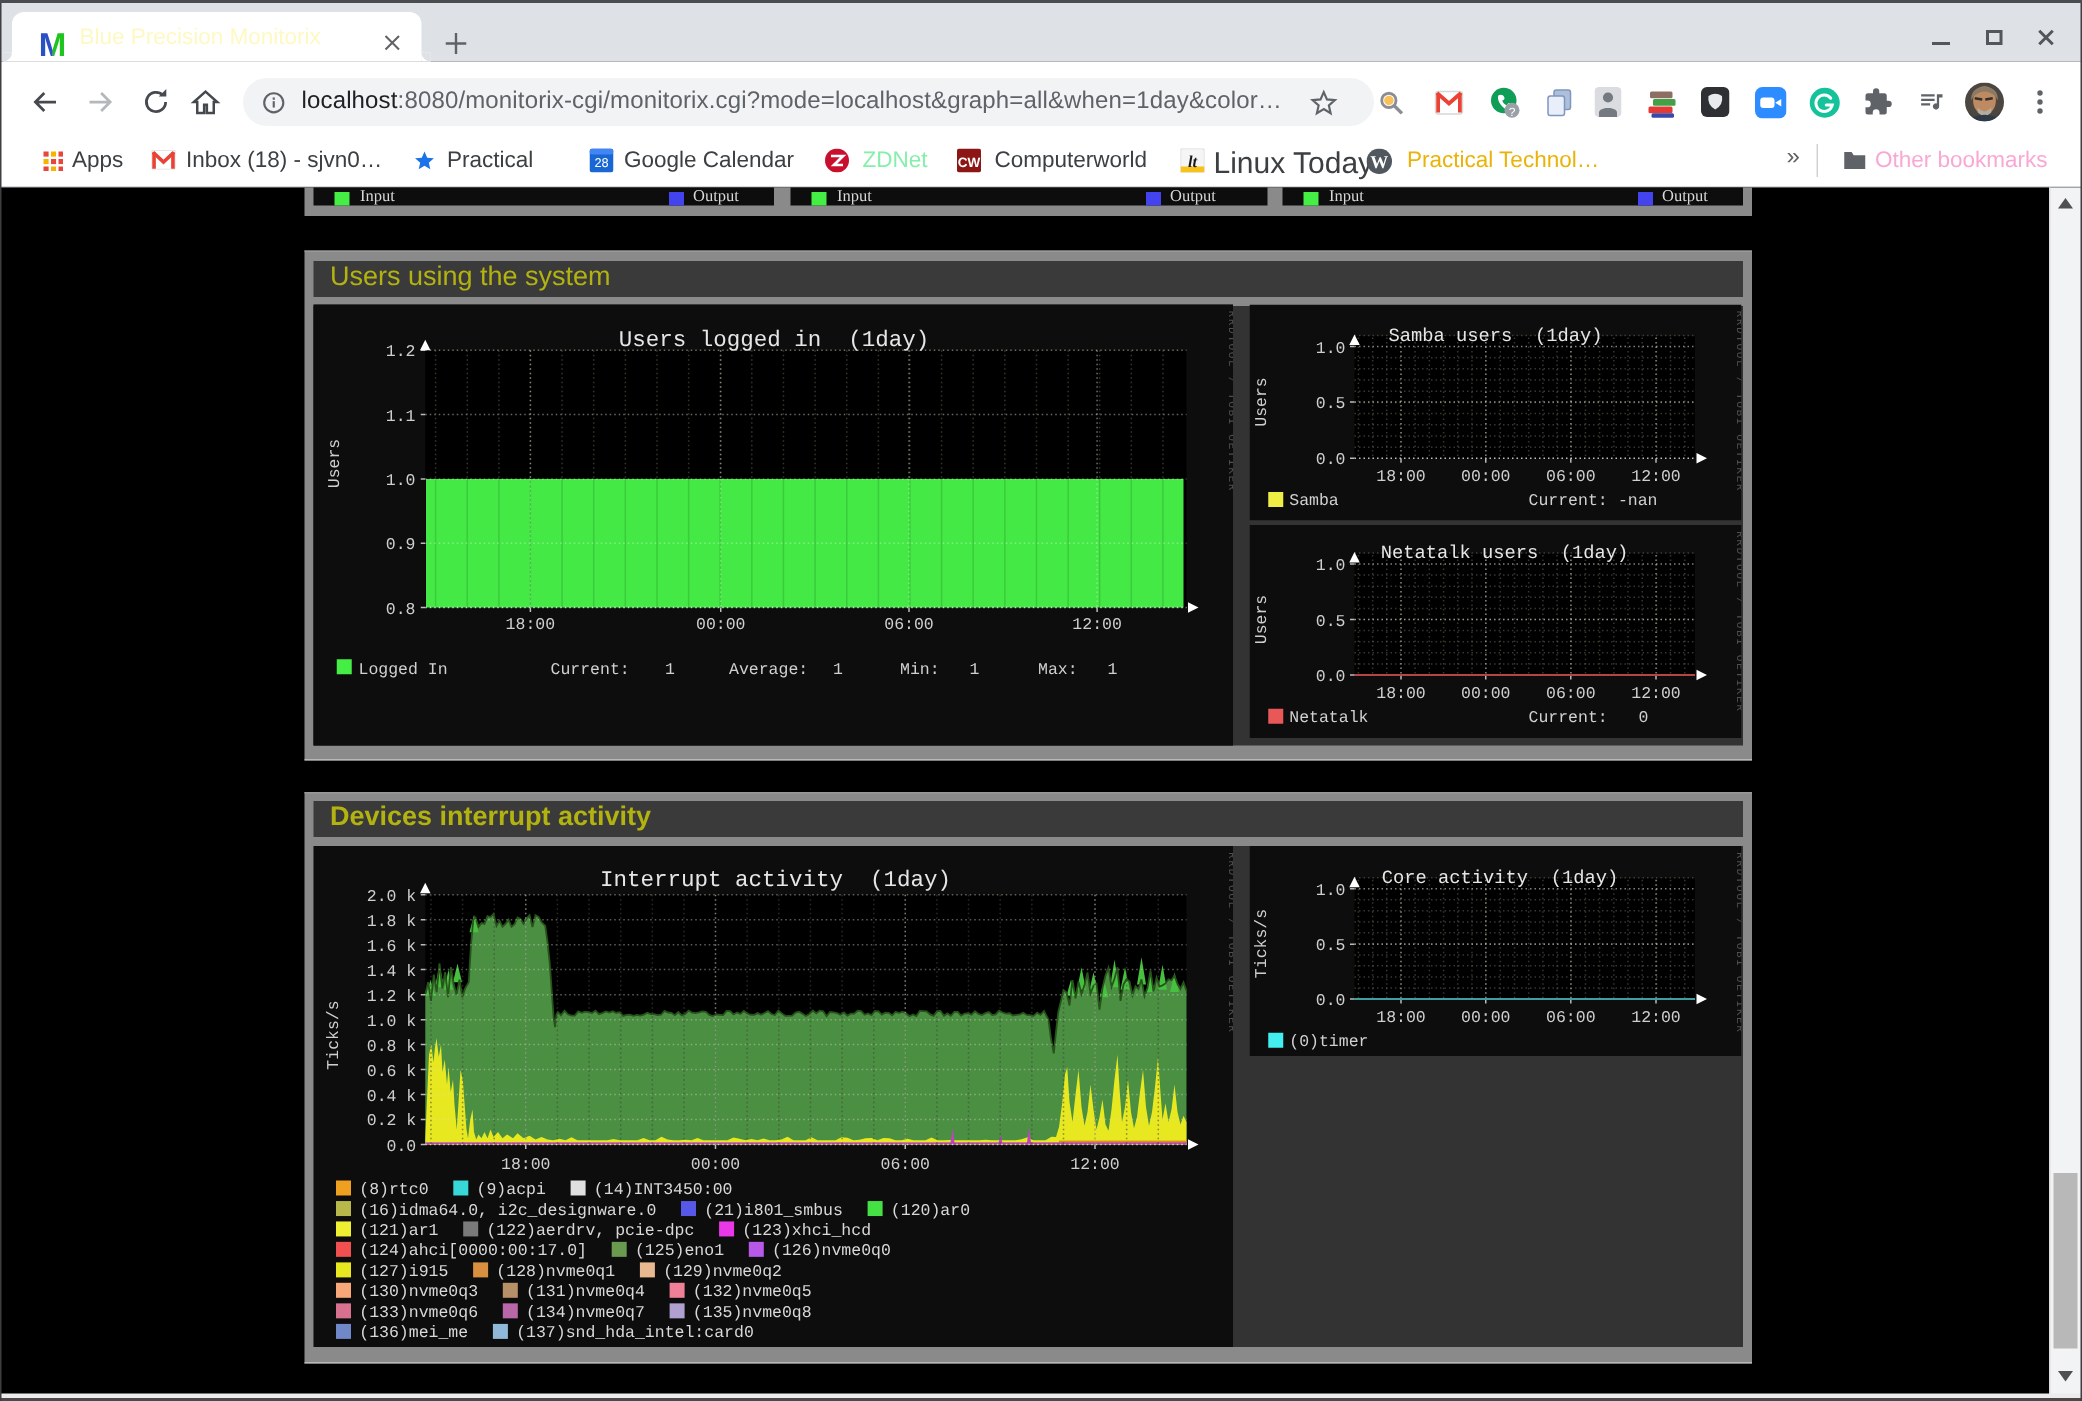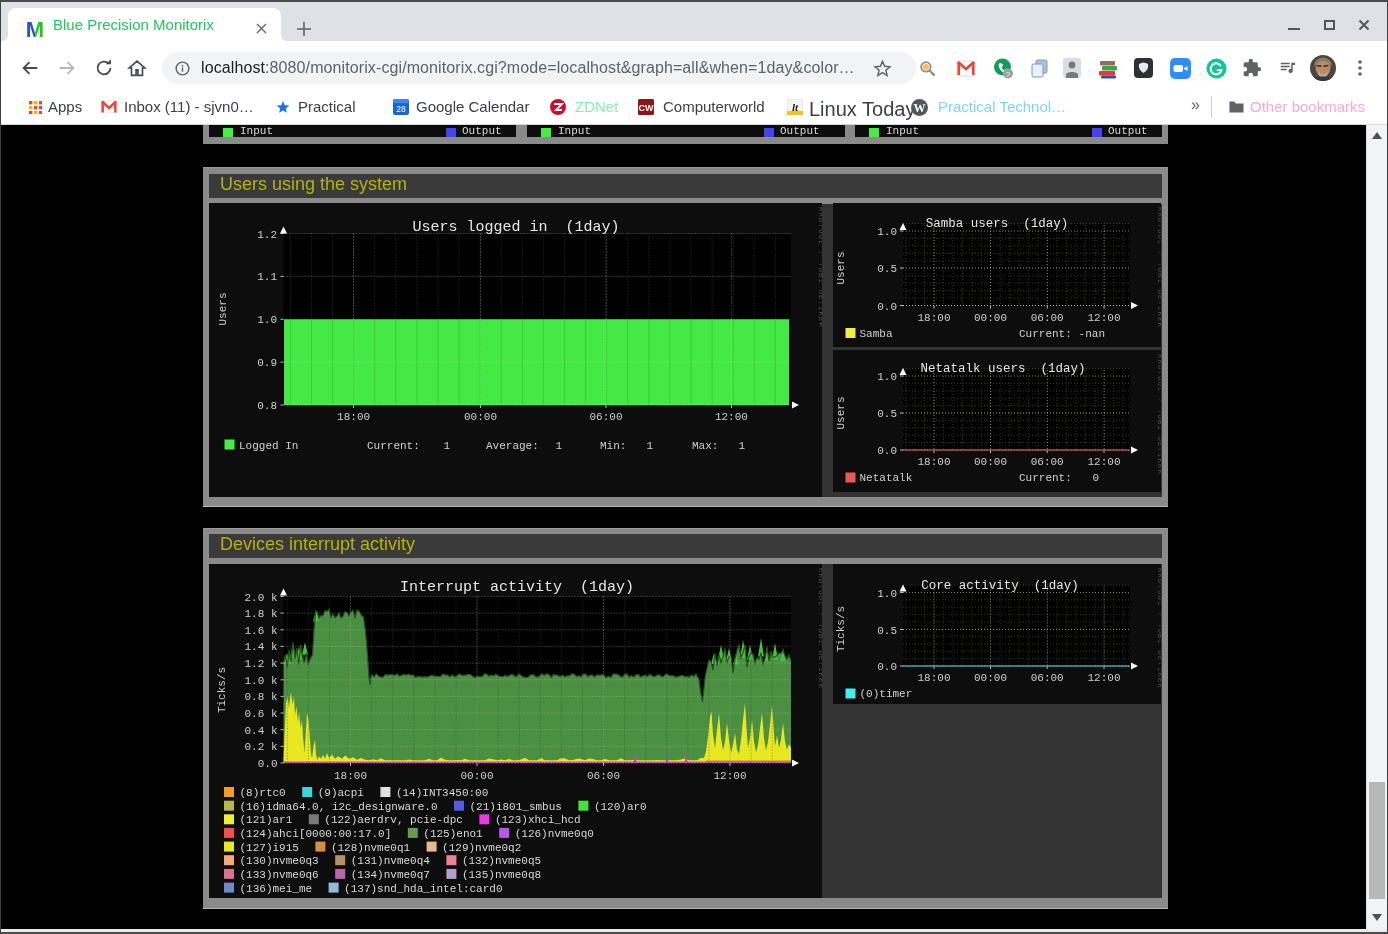--- a/index.html
+++ b/index.html
@@ -1,31 +1,31 @@
 <!DOCTYPE html>
-<html><head><meta charset="utf-8"><style>*{margin:0;padding:0;box-sizing:border-box}body{width:1388px;height:934px;overflow:hidden;background:#000;font-family:"Liberation Sans",sans-serif;position:relative}.abs{position:absolute}.mono{font-family:Liberation Mono, monospace}</style></head><body>
+<html><head><meta charset="utf-8"><style>*{margin:0;padding:0;box-sizing:border-box}body{width:1388px;height:934px;overflow:hidden;background:#000;font-family:"Liberation Sans",sans-serif;position:relative}.abs{position:absolute}.mono{font-family:Liberation Serif, serif}</style></head><body>
 <div class="abs" style="left:0;top:0;width:1388px;height:41px;background:#dee1e6"></div>
 <div class="abs" style="left:8px;top:8px;width:273px;height:33px;background:#fff;border-radius:8px 8px 0 0"></div>
 <div class="abs" style="left:2px;top:35px;width:6px;height:6px;background:#fff"></div>
 <div class="abs" style="left:2px;top:35px;width:6px;height:6px;background:#dee1e6;border-bottom-right-radius:6px"></div>
 <div class="abs" style="left:281px;top:35px;width:6px;height:6px;background:#fff"></div>
 <div class="abs" style="left:281px;top:35px;width:6px;height:6px;background:#dee1e6;border-bottom-left-radius:6px"></div>
 <svg class="abs" style="left:26px;top:20px" width="19" height="19">
 <defs>
       <clipPath id="ml">
         <rect x="0" y="0" width="9.2" height="19"></rect>
       </clipPath>
       <clipPath id="mr">
         <rect x="9.2" y="0" width="9.8" height="19"></rect>
       </clipPath>
     </defs>
 <text x="9" y="17" text-anchor="middle" font-family="Liberation Sans,sans-serif" font-weight="bold" font-size="22" fill="#2b50c6" clip-path="url(#ml)">M</text>
 <text x="9" y="17" text-anchor="middle" font-family="Liberation Sans,sans-serif" font-weight="bold" font-size="22" fill="#1fc41f" clip-path="url(#mr)">M</text>
   </svg>
-<div class="abs" style="left:53px;top:15.5px;font-size:15px;color:#22c55e">Blue Precision Monitorix</div>
+<div class="abs" style="left:53px;top:15.5px;font-size:15px;color:#fef9c3">Blue Precision Monitorix</div>
 <svg class="abs" style="left:256px;top:23px" width="11" height="11">
     <path d="M1 1 L10 10 M10 1 L1 10" stroke="#5f6368" stroke-width="1.4"></path>
   </svg>
 <svg class="abs" style="left:297px;top:22px" width="14" height="14">
     <path d="M7 0 V14 M0 7 H14" stroke="#5f6368" stroke-width="1.6"></path>
   </svg>
 <div class="abs" style="left:1288px;top:27.5px;width:12px;height:2.5px;background:#53565a"></div>
 <div class="abs" style="left:1324px;top:19.5px;width:10.5px;height:10.5px;border:2px solid #53565a"></div>
 <svg class="abs" style="left:1358px;top:19px" width="12" height="12">
     <path d="M1.5 1.5 L10.5 10.5 M10.5 1.5 L1.5 10.5" stroke="#53565a" stroke-width="2"></path>
@@ -140,21 +140,21 @@
     <rect x="6" y="11" width="3.4" height="3.4" fill="#f5b400"></rect>
     <rect x="11" y="11" width="3.4" height="3.4" fill="#e8453c"></rect>
   </svg>
 <div class="abs" style="left:48px;top:98px;font-size:15px;color:#3c4043">Apps</div>
 <svg class="abs" style="left:101px;top:100px" width="16" height="13">
     <rect width="16" height="13" rx="1.5" fill="#fff" stroke="#e0e0e0"></rect>
     <path d="M1 1.5 L8 8 L15 1.5" stroke="#ea4335" stroke-width="2.4" fill="none"></path>
     <rect x="0.5" y="1.5" width="2.4" height="11" fill="#ea4335"></rect>
     <rect x="13.1" y="1.5" width="2.4" height="11" fill="#ea4335"></rect>
   </svg>
-<div class="abs" style="left:124px;top:98px;font-size:15px;color:#3c4043">Inbox (11) - sjvn0…</div>
+<div class="abs" style="left:124px;top:98px;font-size:15px;color:#3c4043">Inbox (18) - sjvn0…</div>
 <svg class="abs" style="left:275px;top:99px" width="16" height="16" viewBox="0 0 24 24">
     <path d="M12 17.3 6.2 20.8l1.5-6.6L2.6 9.8l6.7-.6L12 3l2.7 6.2 6.7.6-5.1 4.4 1.5 6.6z" fill="#1a73e8"></path>
   </svg>
 <div class="abs" style="left:298px;top:98px;font-size:15px;color:#3c4043">Practical</div>
 <svg class="abs" style="left:393px;top:99px" width="16" height="16">
     <rect width="16" height="16" rx="2" fill="#1967d2"></rect>
     <rect x="0" y="0" width="16" height="4" rx="2" fill="#4285f4"></rect>
     <text x="8" y="12.5" text-anchor="middle" font-size="8.5" fill="#fff" font-family="Liberation Sans">28</text>
   </svg>
 <div class="abs" style="left:416px;top:98px;font-size:15px;color:#3c4043">Google Calendar</div>
@@ -171,21 +171,21 @@
 <svg class="abs" style="left:787px;top:99px" width="16" height="16">
     <rect width="16" height="16" rx="1.5" fill="#f5f5f5" stroke="#ddd"></rect>
     <rect x="0" y="12" width="16" height="4" fill="#f7c21a"></rect>
     <text x="8" y="12" text-anchor="middle" font-size="11" font-weight="bold" font-style="italic" fill="#1a1a1a" font-family="Liberation Serif">lt</text>
   </svg>
 <div class="abs" style="left:809px;top:98px;font-size:20px;color:#3c4043">Linux Today</div>
 <svg class="abs" style="left:911px;top:99px" width="17" height="17">
     <circle cx="8.5" cy="8.5" r="8.5" fill="#50575e"></circle>
     <text x="8.5" y="13" text-anchor="middle" font-size="12" font-weight="bold" fill="#fff" font-family="Liberation Serif">W</text>
   </svg>
-<div class="abs" style="left:938px;top:98px;font-size:15px;color:#7dd3fc">Practical Technol…</div>
+<div class="abs" style="left:938px;top:98px;font-size:15px;color:#eab308">Practical Technol…</div>
 <div class="abs" style="left:1191px;top:96px;font-size:16px;color:#5f6368">»</div>
 <div class="abs" style="left:1211px;top:96px;width:1px;height:22px;background:#d0d3d6"></div>
 <svg class="abs" style="left:1228px;top:100px" width="17" height="14" viewBox="0 0 24 20">
     <path d="M2 2 h7 l2 3 h11 v13 H2z" fill="#5f6368"></path>
   </svg>
 <div class="abs" style="left:1250px;top:98px;font-size:15px;color:#f9a8d4">Other bookmarks</div>
 <div class="abs" style="left:0;top:125px;width:1388px;height:805px;background:#000"></div>
 <div class="abs" style="left:203px;top:125px;width:965px;height:19px;background:#8a8a8a"></div>
 <div class="abs" style="left:209px;top:125px;width:307px;height:12px;background:#0d0d0d"></div>
 <div class="abs" style="left:223px;top:127.5px;width:10px;height:9px;background:#44ee44"></div>
@@ -438,21 +438,21 @@
     <path d="M70.0 18 L66.5 25 L73.5 25 Z" fill="#fff"></path>
     <path d="M305.0 100 L298.0 96.5 L298.0 103.5 Z" fill="#fff"></path>
     <rect x="12.5" y="122.5" width="10" height="10" fill="#e85858"></rect>
     <text x="26.5" y="131.0" font-size="11" fill="#d0d0d0" font-family="Liberation Mono, monospace">Netatalk</text>
     <text x="186.0" y="131.0" font-size="11" fill="#d0d0d0" font-family="Liberation Mono, monospace">Current:</text>
     <text x="266.0" y="131.0" font-size="11" fill="#d0d0d0" font-family="Liberation Mono, monospace" text-anchor="end">0</text>
     <text transform="translate(325,4) rotate(90)" font-size="7.5" letter-spacing="1" fill="#4f4f4f" font-family="Liberation Mono, monospace">RRDTOOL / TOBI OETIKER</text>
   </svg>
 <div class="abs" style="left:203px;top:528px;width:965px;height:381px;background:#8a8a8a;border-bottom:1px solid #b8b8b8;border-top:1px solid #999"></div>
 <div class="abs" style="left:209px;top:534px;width:953px;height:24px;background:#3a3a3a"></div>
-<div class="abs" style="left:220px;top:534px;font-size:18px;font-weight:normal;color:#b2b211">Devices interrupt activity</div>
+<div class="abs" style="left:220px;top:534px;font-size:18px;font-weight:bold;color:#b2b211">Devices interrupt activity</div>
 <div class="abs" style="left:209px;top:564px;width:953px;height:334px;background:#333"></div>
 <svg width="613" height="334" style="position:absolute;left:209px;top:564px">
     <rect width="613" height="334" fill="#0d0d0d"></rect>
     <rect x="74.5" y="32.5" width="507.5" height="166.5" fill="#000"></rect>
     <path d="M74.5 199.0 L74.5 99.1 L76.4 90.8 L78.3 103.3 L80.2 85.8 L82.1 97.4 L84.0 78.3 L85.9 94.9 L87.8 84.1 L89.7 100.8 L91.6 80.8 L93.5 92.4 L95.4 99.1 L97.3 89.1 L99.2 100.8 L101.1 94.9 L103.5 90.8 L105.0 65.8 L106.5 49.2 L108.0 47.8 L110.0 53.9 L112.0 51.4 L114.0 51.9 L116.0 46.8 L118.0 47.4 L120.0 45.2 L122.0 53.3 L124.0 49.9 L126.0 53.8 L128.0 52.0 L130.0 49.1 L132.0 53.9 L134.0 52.2 L136.0 47.7 L138.0 48.7 L140.0 51.9 L142.0 48.3 L144.0 46.1 L146.0 54.1 L148.0 46.1 L150.0 47.2 L152.0 50.7 L154.5 53.3 L156.0 64.1 L157.5 78.3 L159.0 99.1 L160.0 113.3 L161.0 120.7 L162.0 112.4 L163.0 110.8 L165.0 112.9 L167.3 109.8 L169.6 112.2 L171.9 113.1 L174.2 113.1 L176.5 110.3 L178.8 111.2 L181.1 110.4 L183.4 110.7 L185.7 111.4 L188.0 109.8 L190.3 112.1 L192.6 111.4 L194.9 110.3 L197.2 111.1 L199.5 110.2 L201.8 111.3 L204.1 110.8 L206.4 113.3 L208.7 112.6 L211.0 112.4 L213.3 113.2 L215.6 112.6 L217.9 113.1 L220.2 112.4 L222.5 111.1 L224.8 112.1 L227.1 112.1 L229.4 112.7 L231.7 112.5 L234.0 109.9 L236.3 111.0 L238.6 111.2 L240.9 112.8 L243.2 110.7 L245.5 112.9 L247.8 112.0 L250.1 109.7 L252.4 111.1 L254.7 111.4 L257.0 110.9 L259.3 110.3 L261.6 110.5 L263.9 112.6 L266.2 113.4 L268.5 112.3 L270.8 112.5 L273.1 112.7 L275.4 109.9 L277.7 110.1 L280.0 112.3 L282.3 111.0 L284.6 112.0 L286.9 110.0 L289.2 111.7 L291.5 112.5 L293.8 112.6 L296.1 111.4 L298.4 112.5 L300.7 111.3 L303.0 110.1 L305.3 112.0 L307.6 112.7 L309.9 109.7 L312.2 111.6 L314.5 113.2 L316.8 113.3 L319.1 113.1 L321.4 111.1 L323.7 110.5 L326.0 111.9 L328.3 113.3 L330.6 112.0 L332.9 109.7 L335.2 111.5 L337.5 109.8 L339.8 110.2 L342.1 113.5 L344.4 110.7 L346.7 110.9 L349.0 111.4 L351.3 112.5 L353.6 111.0 L355.9 113.1 L358.2 111.8 L360.5 111.8 L362.8 109.8 L365.1 110.1 L367.4 112.5 L369.7 111.6 L372.0 112.8 L374.3 110.0 L376.6 110.2 L378.9 112.4 L381.2 111.1 L383.5 111.2 L385.8 112.9 L388.1 110.6 L390.4 111.4 L392.7 110.5 L395.0 111.5 L397.3 113.5 L399.6 112.3 L401.9 113.4 L404.2 109.9 L406.5 110.1 L408.8 110.3 L411.1 112.3 L413.4 113.3 L415.7 110.1 L418.0 109.9 L420.3 113.2 L422.6 111.6 L424.9 113.2 L427.2 110.6 L429.5 110.6 L431.8 113.0 L434.1 111.7 L436.4 111.4 L438.7 112.5 L441.0 110.2 L443.3 111.9 L445.6 112.7 L447.9 111.4 L450.2 110.7 L452.5 112.7 L454.8 112.3 L457.1 109.7 L459.4 111.0 L461.7 111.8 L464.0 111.5 L466.3 113.0 L468.6 112.6 L470.9 112.2 L473.2 111.2 L475.5 112.6 L477.8 112.7 L480.1 113.2 L482.4 111.1 L484.7 112.6 L487.0 110.0 L490.0 115.8 L491.5 127.4 L493.5 138.2 L495.0 124.1 L496.5 110.8 L498.5 102.4 L500.0 96.1 L502.0 97.7 L504.0 106.3 L506.0 89.4 L508.0 101.5 L510.0 90.5 L512.0 98.8 L514.0 92.7 L516.0 84.3 L518.0 98.4 L520.0 93.2 L522.0 91.7 L524.0 109.1 L526.0 94.7 L528.0 86.4 L530.0 81.1 L532.0 93.9 L534.0 88.5 L536.0 80.9 L538.0 103.3 L540.0 92.4 L542.0 88.8 L544.0 90.3 L546.0 99.5 L548.0 93.4 L550.0 95.4 L552.0 88.9 L554.0 100.1 L556.0 94.5 L558.0 83.1 L560.0 97.1 L562.0 87.8 L564.0 93.7 L566.0 92.9 L568.0 91.6 L570.0 88.8 L572.0 89.4 L574.0 86.4 L576.0 92.0 L578.0 95.2 L580.0 90.9 L582.0 96.5 L582.0 199.0 Z" fill="#4a8f42"></path>
     <path d="M81 94.1 L84 79.1 L87 94.1 Z" fill="#46c03e"></path>
     <path d="M87 95.8 L90 82.5 L93 95.8 Z" fill="#46c03e"></path>
     <path d="M93 90.8 L96 78.3 L99 90.8 Z" fill="#46c03e"></path>
     <path d="M75 99.9 L78 89.1 L81 99.9 Z" fill="#46c03e"></path>
     <path d="M104 57.5 L107 45.8 L110 57.5 Z" fill="#46c03e"></path>

